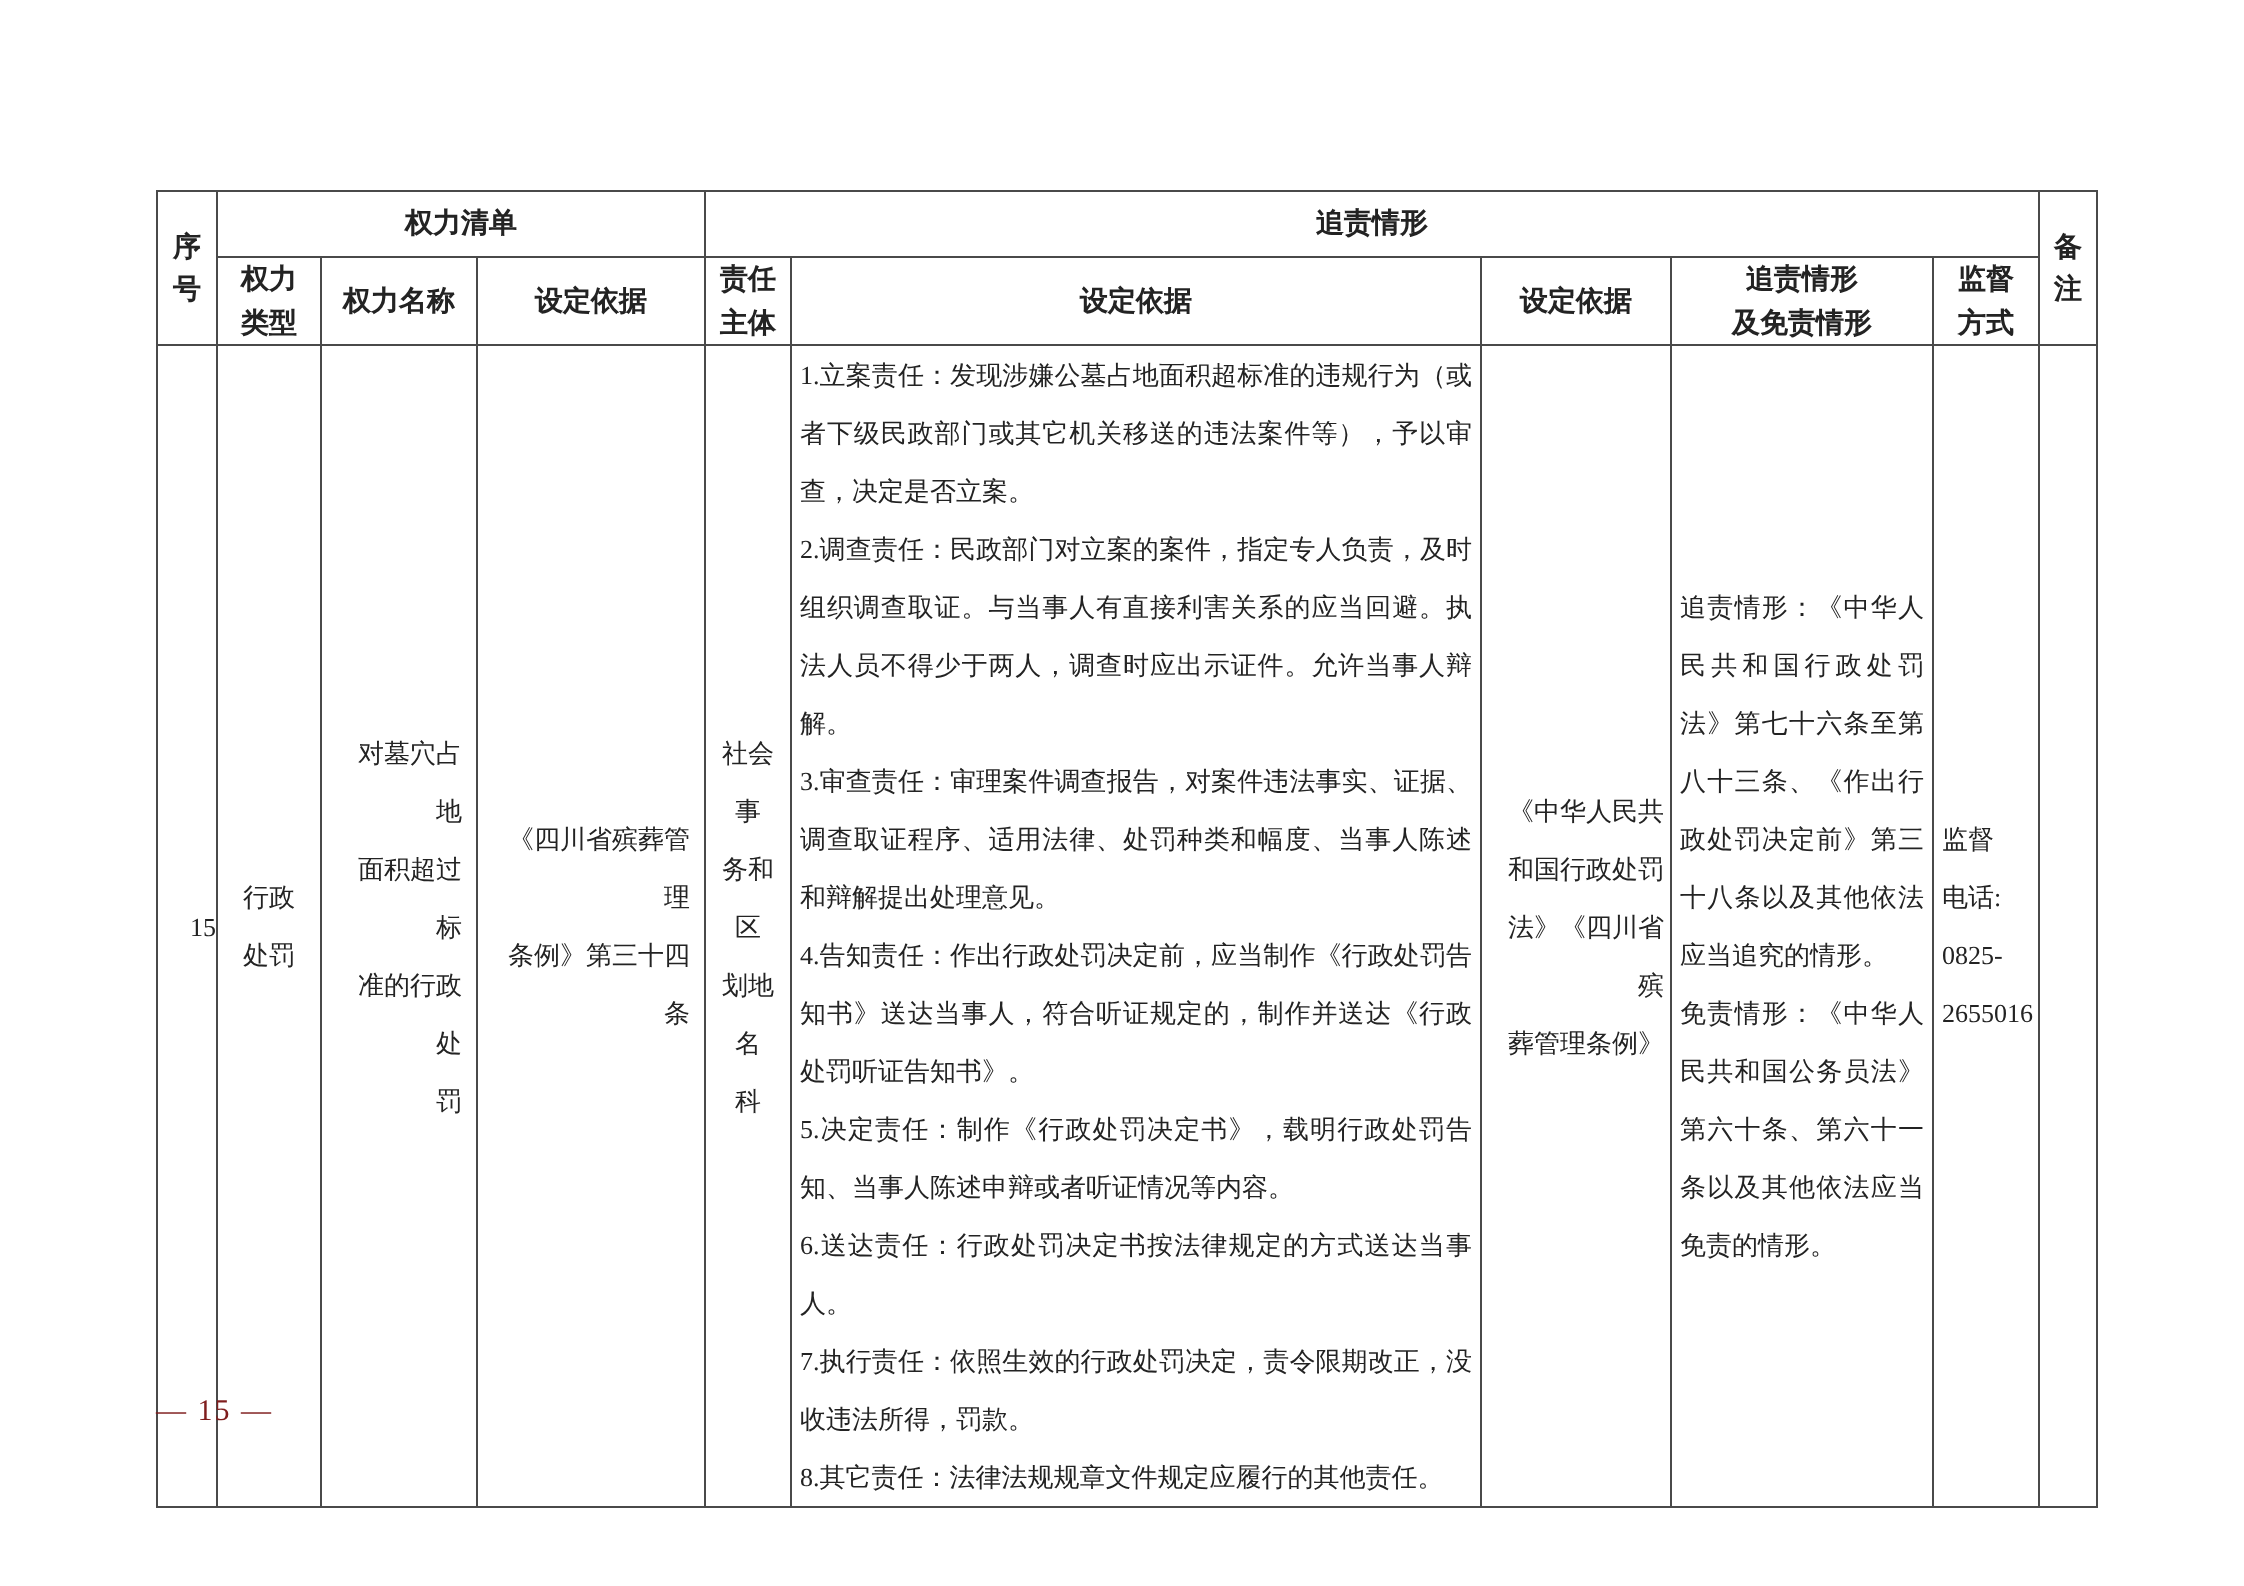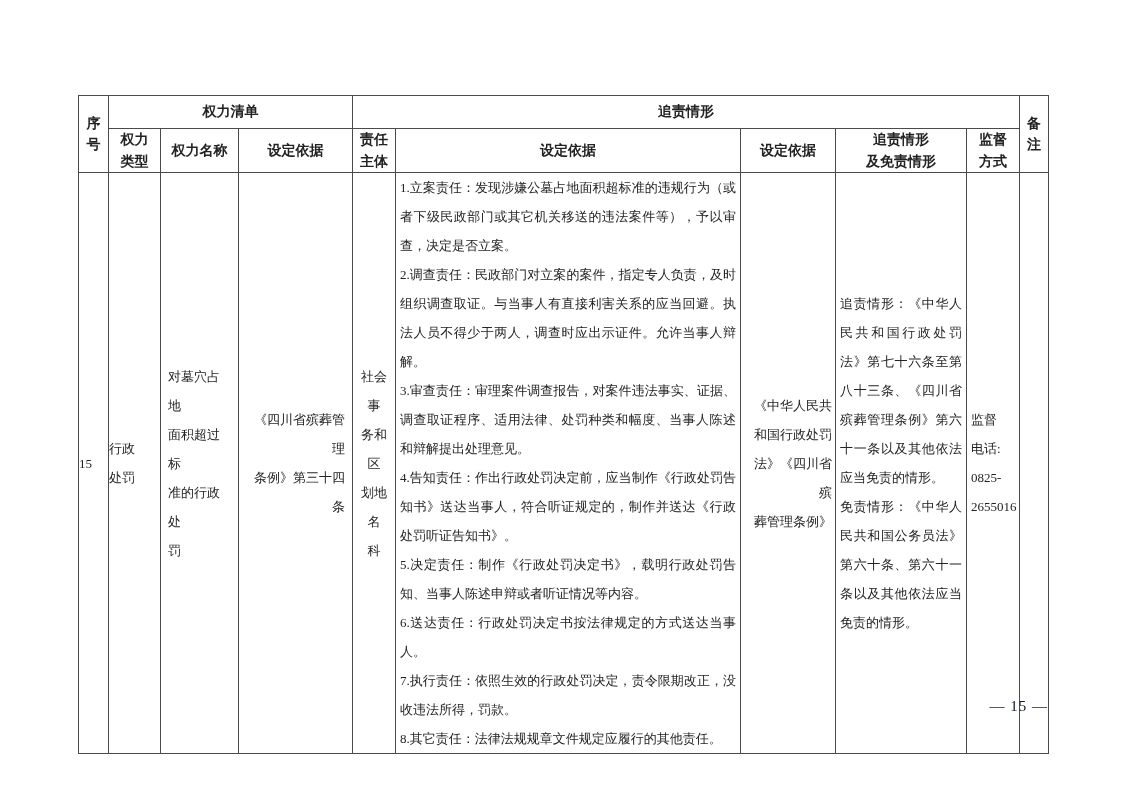--- a/index.html
+++ b/index.html
@@ -31,35 +31,35 @@
     font-weight: bold;
     font-size: 14px;
     text-align: center;
     line-height: 1.55;
     white-space: pre-line;
   }
 
   
   tr.rowbody td { font-size: 13px; line-height: 29px; }
   .pre { white-space: pre-line; }
-  td.c-serial { font-size: 14px; text-align: left; }
-  td.c-ptype { text-align: left; }
-  td.c-pname { padding: 0 7px; text-align: left; }
+  td.c-serial { font-size: 14px; text-align: right; }
+  td.c-ptype { text-align: center; }
+  td.c-pname { padding: 0 7px; text-align: right; }
   td.c-basis { padding: 0 7px; text-align: right; }
   td.c-body  { padding: 0 3px; text-align: center; font-size: 12.8px; }
   td.c-items { padding: 0 4px; }
   td.c-items .para { text-align: justify; text-justify: inter-ideograph; }
   td.c-acc   { padding: 0 3px; text-align: right; font-size: 12.5px; }
   td.c-sit   { padding: 0 4px; font-size: 12.5px; line-height: 22.4px; }
   td.c-sit .para { text-align: justify; text-justify: inter-ideograph; }
   td.c-sup   { padding: 0 4px; text-align: left; font-size: 12.5px; line-height: 22px; }
 
   .footer {
     position: absolute; left: 78px; top: 698px; width: 970px;
-    text-align: right; font-size: 15px; color: #0f172a;
+    text-align: left; font-size: 15px; color: #7f1d1d;
     letter-spacing: 1px;
   }
 </style>
 </head>
 <body>
 
 <div class="page">
 
   <table class="doc-table">
     <colgroup>
@@ -119,21 +119,21 @@
             <div class="para">5.决定责任：制作《行政处罚决定书》，载明行政处罚告知、当事人陈述申辩或者听证情况等内容。</div>
             <div class="para">6.送达责任：行政处罚决定书按法律规定的方式送达当事人。</div>
             <div class="para">7.执行责任：依照生效的行政处罚决定，责令限期改正，没收违法所得，罚款。</div>
             <div class="para">8.其它责任：法律法规规章文件规定应履行的其他责任。</div>
           </td>
       <td class="c-acc pre">《中华人民共
 和国行政处罚
 法》《四川省殡
 葬管理条例》</td>
       <td class="c-sit">
-            <div class="para">追责情形：《中华人民共和国行政处罚法》第七十六条至第八十三条、《四川省殡葬管理条例》第六十一条以及其他依法应当免责的情形。</div>
+            <div class="para">追责情形：《中华人民共和国行政处罚法》第七十六条至第八十三条、《作出行政处罚决定前》第三十八条以及其他依法应当追究的情形。</div>
             <div class="para">免责情形：《中华人民共和国公务员法》第六十条、第六十一条以及其他依法应当免责的情形。</div>
           </td>
       <td class="c-sup pre">监督
 电话:
 0825-
 2655016</td>
       <td class="c-remark"></td>
     </tr>
   </tbody>
     </table>

